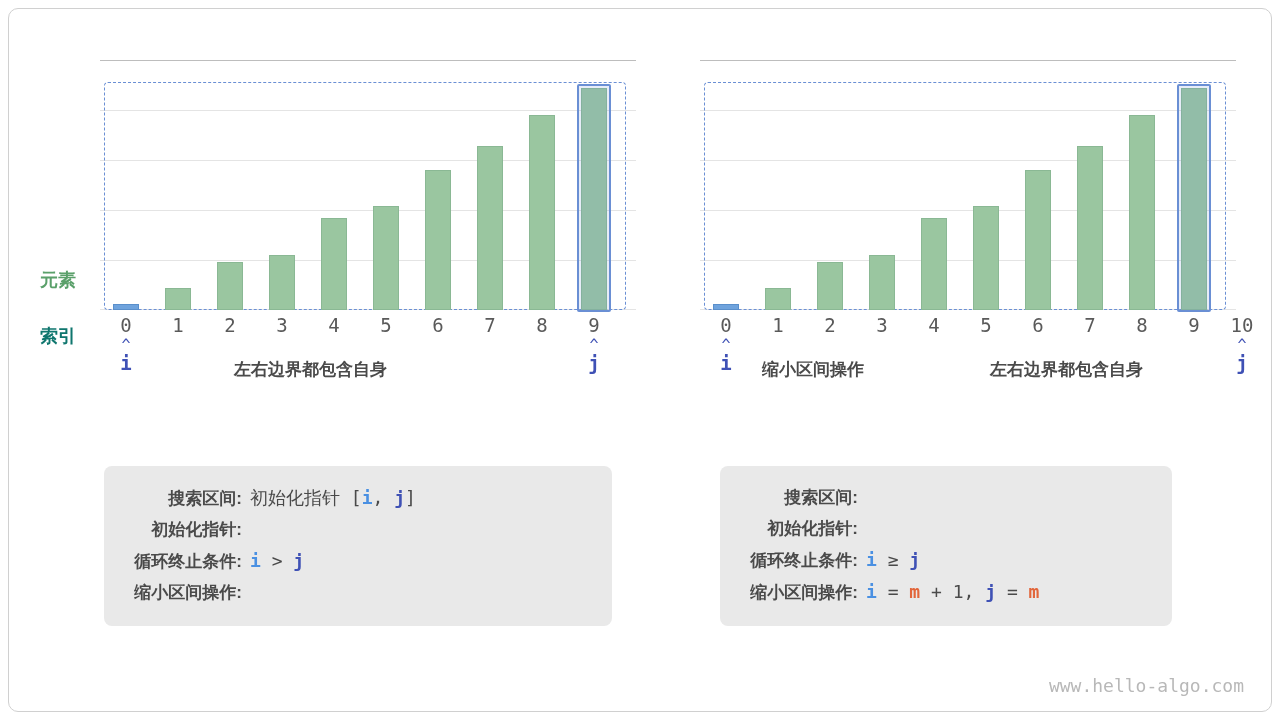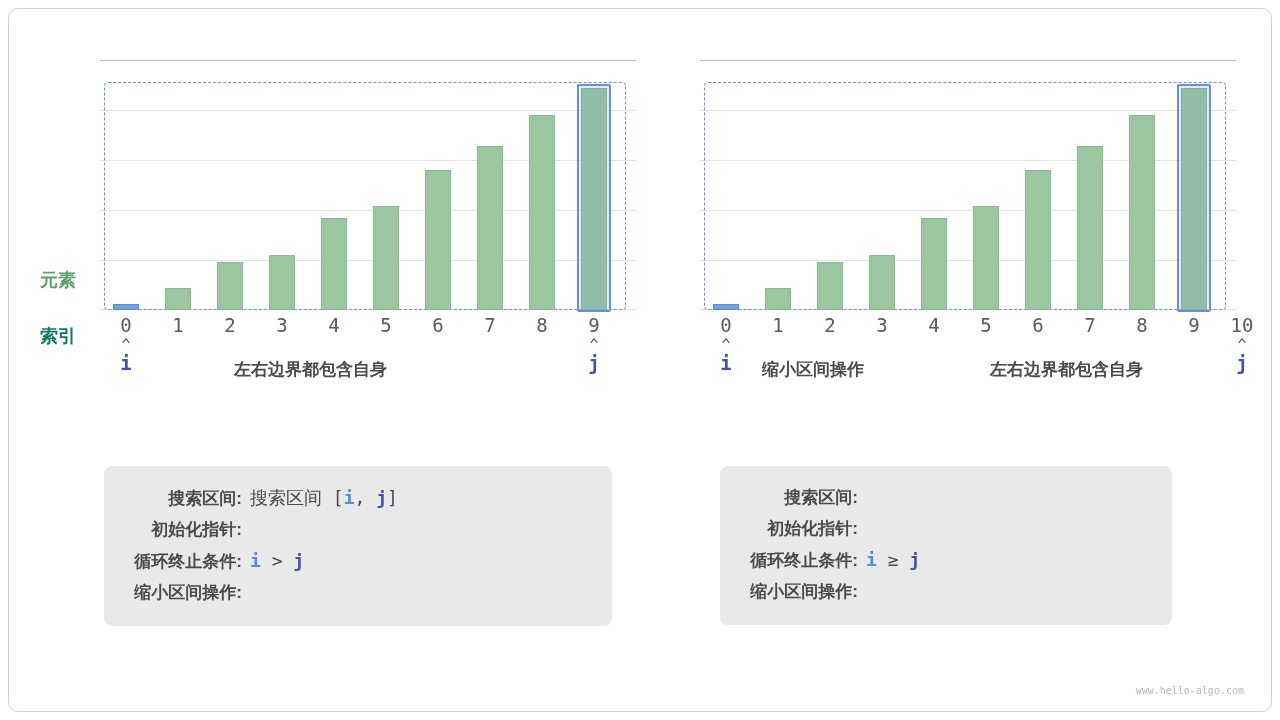--- a/index.html
+++ b/index.html
@@ -97,21 +97,21 @@
     margin-right:8px; flex:none;
   }
   .ival { font-family:"DejaVu Sans Mono", monospace; font-size:18px; color:#4a4a4a; }
   .v-i { color:#4a90e2; font-weight:bold; }
   .v-j { color:#3f51b5; font-weight:bold; }
   .v-n { color:#5aa06a; font-weight:bold; }
   .v-m { color:#e2663b; font-weight:bold; }
 
   .watermark {
     position:absolute; right:36px; bottom:24px;
-    font-size:10px; color:#b8b8b8; font-family:"DejaVu Sans Mono", monospace;
+    font-size:18px; color:#b8b8b8; font-family:"DejaVu Sans Mono", monospace;
   }
 </style>
 </head>
 <body>
 
 <div class="frame"></div>
 
 <div class="panel panel-left">
 
   <div class="ylabel" style="left:0px; top:208px;">元素</div>
@@ -209,21 +209,21 @@
     <div class="ptr" style="left:527px;">j</div>
 
     <div class="note" style="left:62px;">缩小区间操作</div>
     <div class="note" style="left:290px;">左右边界都包含自身</div>
   </div>
 </div>
 
 <div class="infobox left" id="infoLeft">
     <div class="irow">
       <div class="ilab">搜索区间:</div>
-      <div class="ival"><span>搜索区间 [</span><span class="v-i">i</span><span>, </span><span class="v-j">j</span><span>]</span></div>
+      <div class="ival"><span>初始化指针 [</span><span class="v-i">i</span><span>, </span><span class="v-j">j</span><span>]</span></div>
     </div>
     <div class="irow">
       <div class="ilab">初始化指针:</div>
     </div>
     <div class="irow">
       <div class="ilab">循环终止条件:</div>
       <div class="ival"><span class="v-i">i</span><span> &gt; </span><span class="v-j">j</span></div>
     </div>
     <div class="irow">
       <div class="ilab">缩小区间操作:</div>
@@ -235,16 +235,17 @@
     </div>
     <div class="irow">
       <div class="ilab">初始化指针:</div>
     </div>
     <div class="irow">
       <div class="ilab">循环终止条件:</div>
       <div class="ival"><span class="v-i">i</span><span> ≥ </span><span class="v-j">j</span></div>
     </div>
     <div class="irow">
       <div class="ilab">缩小区间操作:</div>
+      <div class="ival"><span class="v-i">i</span><span> = </span><span class="v-m">m</span><span> + 1, </span><span class="v-j">j</span><span> = </span><span class="v-m">m</span></div>
     </div>
   </div>
 
 <div class="watermark">www.hello-algo.com</div>
 
 </body></html>

